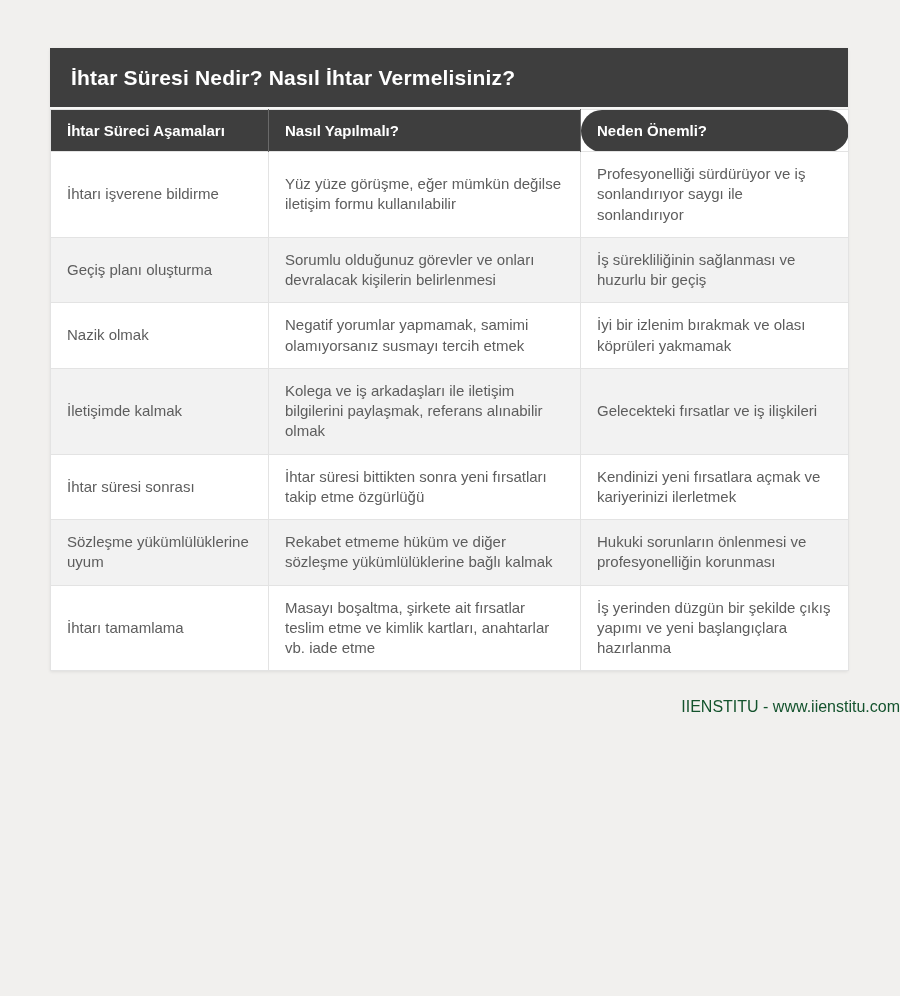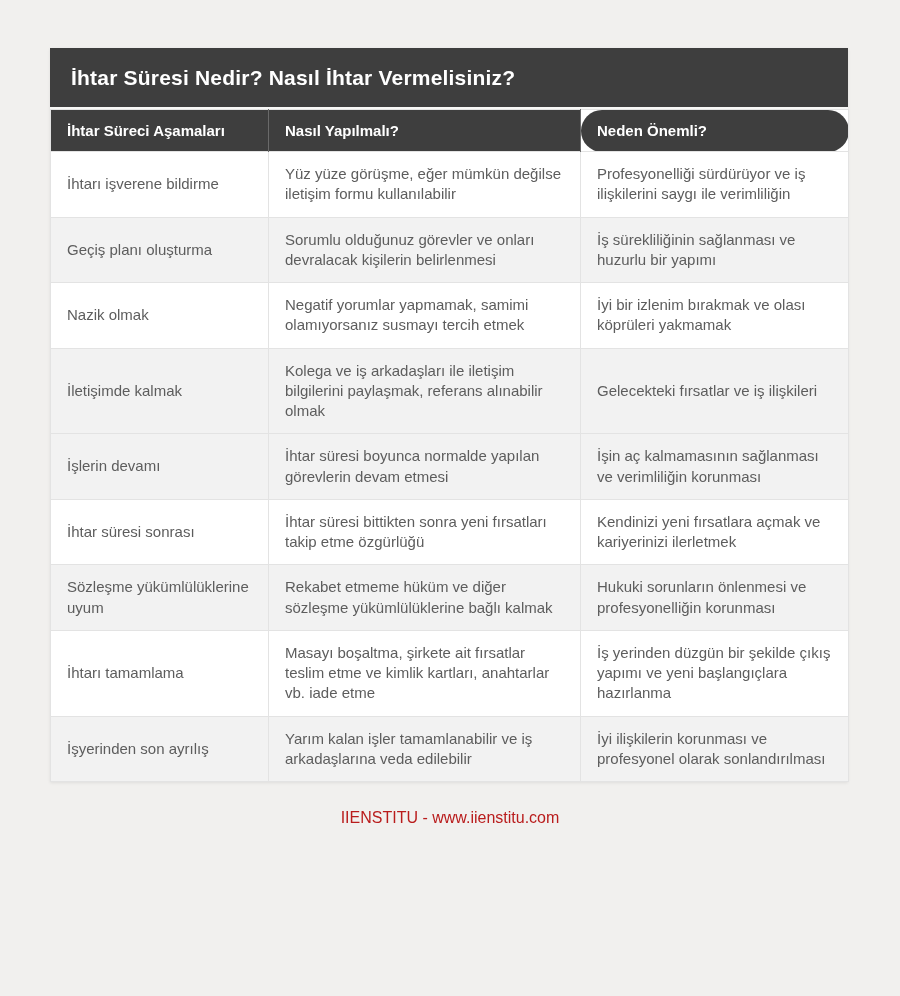--- a/index.html
+++ b/index.html
@@ -54,22 +54,22 @@
     color: #5d5d5d;
     line-height: 1.35;
     padding: 12px 16px;
     border: 1px solid #e3e3e3;
     vertical-align: middle;
     height: 64px;
   }
   tbody tr.odd  { background: #ffffff; }
   tbody tr.even { background: #f2f2f2; }
   .footer {
-    text-align: center;
-    color: #b91c1c;
+    text-align: right;
+    color: #14532d;
     font-size: 16px;
     margin-top: 27px;
   }
 </style>
 </head>
 <body>
 
 <div class="card">
   <div class="title-bar">İhtar Süresi Nedir? Nasıl İhtar Vermelisiniz?</div>
   <div class="title-gap"></div>
@@ -83,58 +83,48 @@
       <tr>
         <th>İhtar Süreci Aşamaları</th>
         <th>Nasıl Yapılmalı?</th>
         <th>Neden Önemli?</th>
       </tr>
     </thead>
     <tbody>
         <tr class="odd">
           <td>İhtarı işverene bildirme</td>
           <td>Yüz yüze görüşme, eğer mümkün değilse iletişim formu kullanılabilir</td>
-          <td>Profesyonelliği sürdürüyor ve iş ilişkilerini saygı ile verimliliğin</td>
+          <td>Profesyonelliği sürdürüyor ve iş sonlandırıyor saygı ile sonlandırıyor</td>
         </tr>
         <tr class="even">
           <td>Geçiş planı oluşturma</td>
           <td>Sorumlu olduğunuz görevler ve onları devralacak kişilerin belirlenmesi</td>
-          <td>İş sürekliliğinin sağlanması ve huzurlu bir yapımı</td>
+          <td>İş sürekliliğinin sağlanması ve huzurlu bir geçiş</td>
         </tr>
         <tr class="odd">
           <td>Nazik olmak</td>
           <td>Negatif yorumlar yapmamak, samimi olamıyorsanız susmayı tercih etmek</td>
           <td>İyi bir izlenim bırakmak ve olası köprüleri yakmamak</td>
         </tr>
         <tr class="even">
           <td>İletişimde kalmak</td>
           <td>Kolega ve iş arkadaşları ile iletişim bilgilerini paylaşmak, referans alınabilir olmak</td>
           <td>Gelecekteki fırsatlar ve iş ilişkileri</td>
-        </tr>
-        <tr class="even">
-          <td>İşlerin devamı</td>
-          <td>İhtar süresi boyunca normalde yapılan görevlerin devam etmesi</td>
-          <td>İşin aç kalmamasının sağlanması ve verimliliğin korunması</td>
         </tr>
         <tr class="odd">
           <td>İhtar süresi sonrası</td>
           <td>İhtar süresi bittikten sonra yeni fırsatları takip etme özgürlüğü</td>
           <td>Kendinizi yeni fırsatlara açmak ve kariyerinizi ilerletmek</td>
         </tr>
         <tr class="even">
           <td>Sözleşme yükümlülüklerine uyum</td>
           <td>Rekabet etmeme hüküm ve diğer sözleşme yükümlülüklerine bağlı kalmak</td>
           <td>Hukuki sorunların önlenmesi ve profesyonelliğin korunması</td>
         </tr>
         <tr class="odd">
           <td>İhtarı tamamlama</td>
           <td>Masayı boşaltma, şirkete ait fırsatlar teslim etme ve kimlik kartları, anahtarlar vb. iade etme</td>
           <td>İş yerinden düzgün bir şekilde çıkış yapımı ve yeni başlangıçlara hazırlanma</td>
         </tr>
-        <tr class="even">
-          <td>İşyerinden son ayrılış</td>
-          <td>Yarım kalan işler tamamlanabilir ve iş arkadaşlarına veda edilebilir</td>
-          <td>İyi ilişkilerin korunması ve profesyonel olarak sonlandırılması</td>
-        </tr>
       </tbody>
   </table>
 </div>
 <div class="footer">IIENSTITU - www.iienstitu.com</div>
 
 </body></html>

